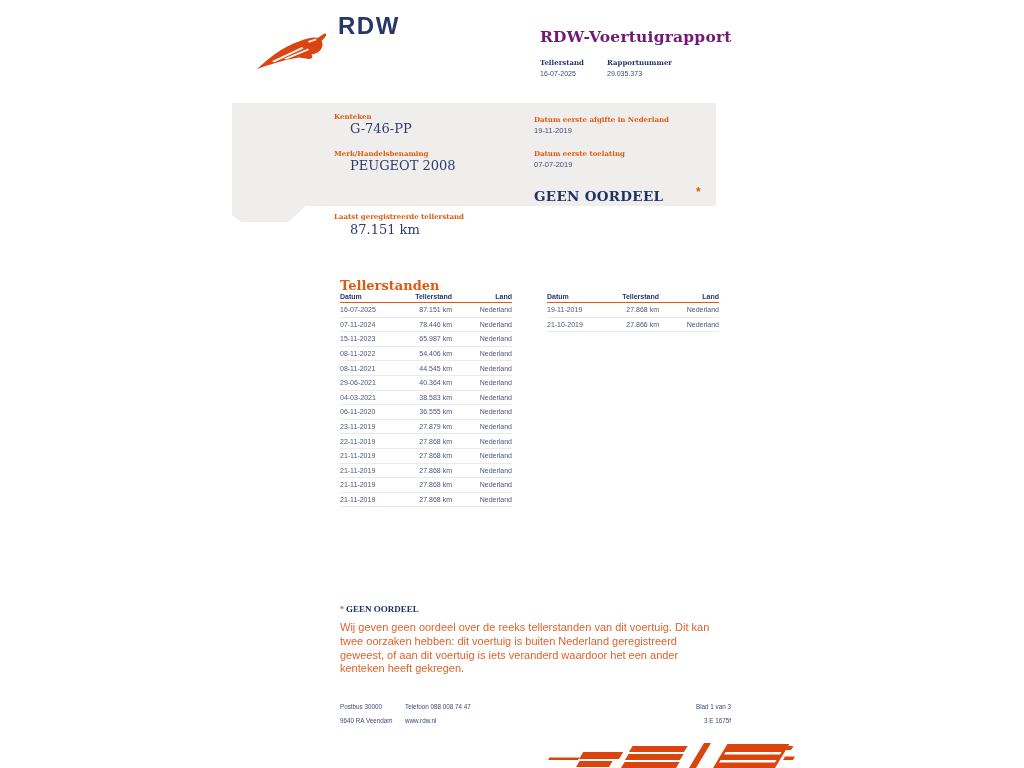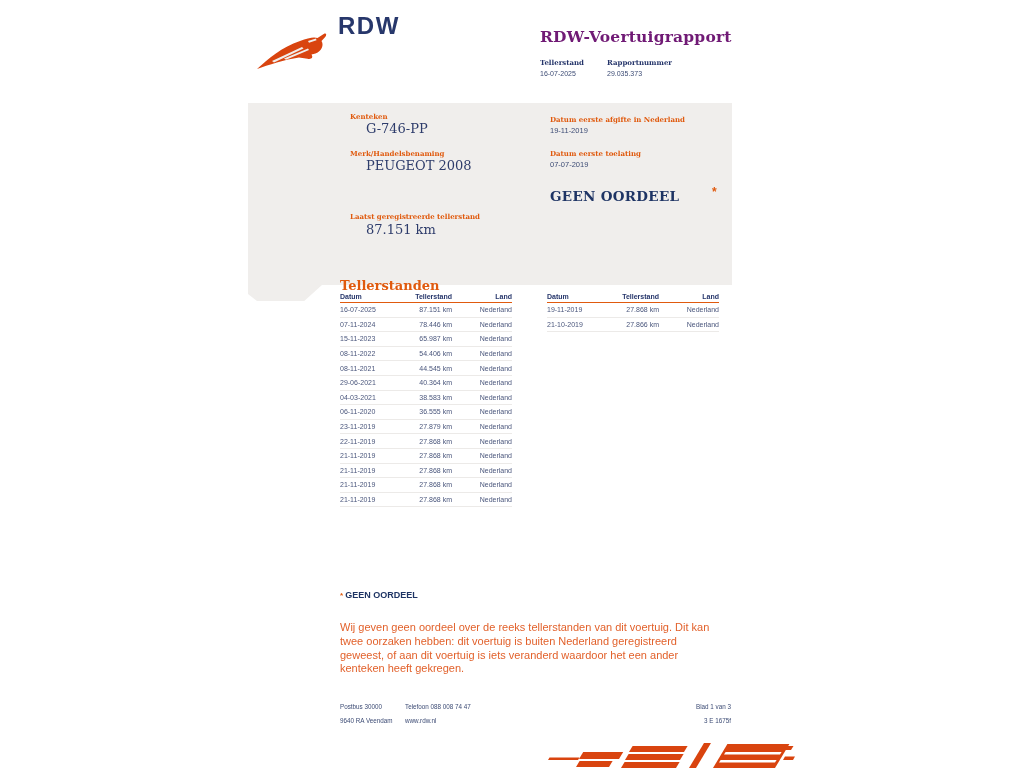--- a/index.html
+++ b/index.html
@@ -11,21 +11,21 @@
   .logo-word { position:absolute; left:338px; top:12px; font-family:Liberation Sans, sans-serif;
                font-weight:bold; font-size:24px; letter-spacing:1.5px; color:#27376B; }
   .doc-title { position:absolute; left:540px; top:27px; font-family:"DejaVu Serif", serif;
                font-weight:bold; font-size:15.5px; color:#701a75; letter-spacing:0.2px; }
   .rpt-label { position:absolute; top:58px; font-family:"DejaVu Serif", serif;
                font-weight:bold; font-size:7px; color:#25356A; }
   .rpt-value { position:absolute; top:70px; font-size:7px; color:#3D4C75; }
   .rl1,.rv1 { left:540px; } .rl2,.rv2 { left:607px; }
 
   
-  .summary-box { position:absolute; left:248px; top:103px; width:484px; height:182px;
+  .summary-box { position:absolute; left:232px; top:103px; width:484px; height:103px;
                  background:#F0EEEC; }
   .summary-box::after { content:""; position:absolute; left:0; top:100%; width:74px; height:16px;
                  background:#F0EEEC;
                  clip-path:polygon(0 0, 100% 0, 76% 100%, 9px 100%, 0 calc(100% - 7px)); }
   .fld-label { position:absolute; font-family:"DejaVu Serif", serif; font-weight:bold;
                font-size:7px; color:#E05A0E; }
   .fld-big   { position:absolute; font-family:"DejaVu Serif", serif; font-size:13px;
                color:#2E3C6B;margin-left:16px; }
   .fld-small { position:absolute; font-size:7.5px; color:#3D4C75; }
   .oordeel   { position:absolute; left:302px; top:85px; font-family:"DejaVu Serif", serif;
@@ -39,21 +39,21 @@
   .odo-table { position:absolute; top:291px; width:172px; }
   .odo-left  { left:340px; } .odo-right { left:547px; }
   .trow  { display:flex; align-items:center; height:14.6px; border-bottom:1px solid #ECEAE8;
            font-size:7px; color:#4A567C; }
   .thead { height:12px; font-weight:bold; color:#25356A; border-bottom:1.5px solid #E05A0E; }
   .c-datum { width:72px; text-align:left; }
   .c-tell  { width:40px; text-align:right; }
   .c-land  { flex:1; text-align:right; }
 
   
-  .fn-title { position:absolute; left:340px; top:590px; font-family:Liberation Sans, sans-serif;
+  .fn-title { position:absolute; left:340px; top:604px; font-family:Liberation Serif, serif;
               font-weight:bold; font-size:9px; color:#1E3464; }
   .fn-star  { color:#E05A0E; font-size:8px; margin-right:2px; }
   .fn-body  { position:absolute; left:340px; top:621px; width:380px; font-size:11px;
               line-height:13.8px; color:#E2612B; }
 
   
   .ft { position:absolute; font-size:6.3px; color:#3D4C75; line-height:14px; }
   .ft-addr { left:340px; top:700px; }
   .ft-tel  { left:405px; top:700px; }
   .ft-page { right:293px; top:700px; text-align:right; }

